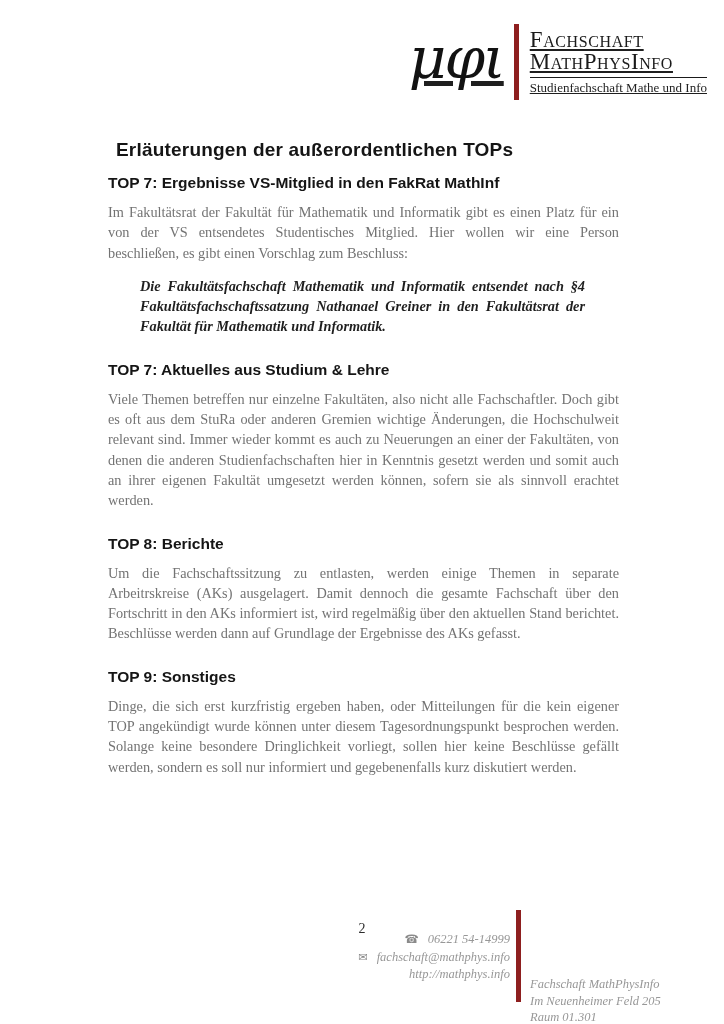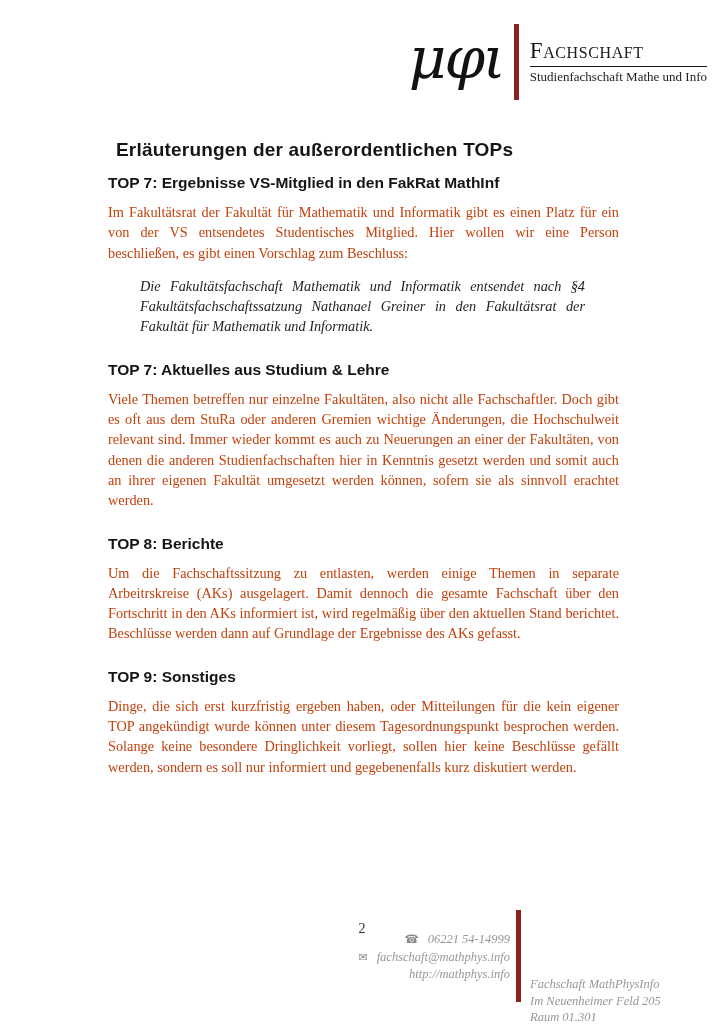--- a/index.html
+++ b/index.html
@@ -13,20 +13,21 @@
     overflow: hidden;
   }
 
   
   .brand {
     position: absolute;
     top: 24px;
     right: 17px;
     display: flex;
     align-items: center;
+    text-decoration: underline;
   }
   .brand-glyphs {
     font-family: "DejaVu Serif", serif;
     font-style: italic;
     font-size: 58px;
     line-height: 1;
     color: #121212;
     transform: translateY(-4px);
     letter-spacing: -2px;
   }
@@ -77,30 +78,31 @@
     font-weight: 700;
     color: #151515;
     margin: 24px 0 10px;
   }
   section:first-of-type h2.sec-heading { margin-top: 0; }
   .body-par {
     font-size: 14.3px;
     line-height: 20.3px;
     text-align: justify;
     margin: 0;
-    color: #c2410c;
+    color: #737373;
   }
   .quote {
     font-style: italic;
     font-size: 14.3px;
     line-height: 20.3px;
     text-align: justify;
     margin: 13px 0 0;
     padding: 0 34px 0 32px;
     color: #1f1f1f;
+    font-weight: bold;
   }
 
   
   .footer-page-number {
     position: absolute;
     top: 921px;
     left: 0;
     width: 724px;
     text-align: center;
     font-size: 14px;
@@ -146,20 +148,21 @@
 </head>
 <body>
 
 <div class="page">
 
   <header class="brand">
     <div class="brand-glyphs">μφι</div>
     <div class="brand-bar"></div>
     <div class="brand-text">
       <div class="brand-line1">Fachschaft</div>
+      <div class="brand-line2">MathPhysInfo</div>
       <div class="brand-rule"></div>
       <div class="brand-sub">Studienfachschaft Mathe und Info</div>
     </div>
   </header>
 
   <main class="content">
 
     <h1 class="doc-title">Erläuterungen der außerordentlichen TOPs</h1>
 
     <section>

